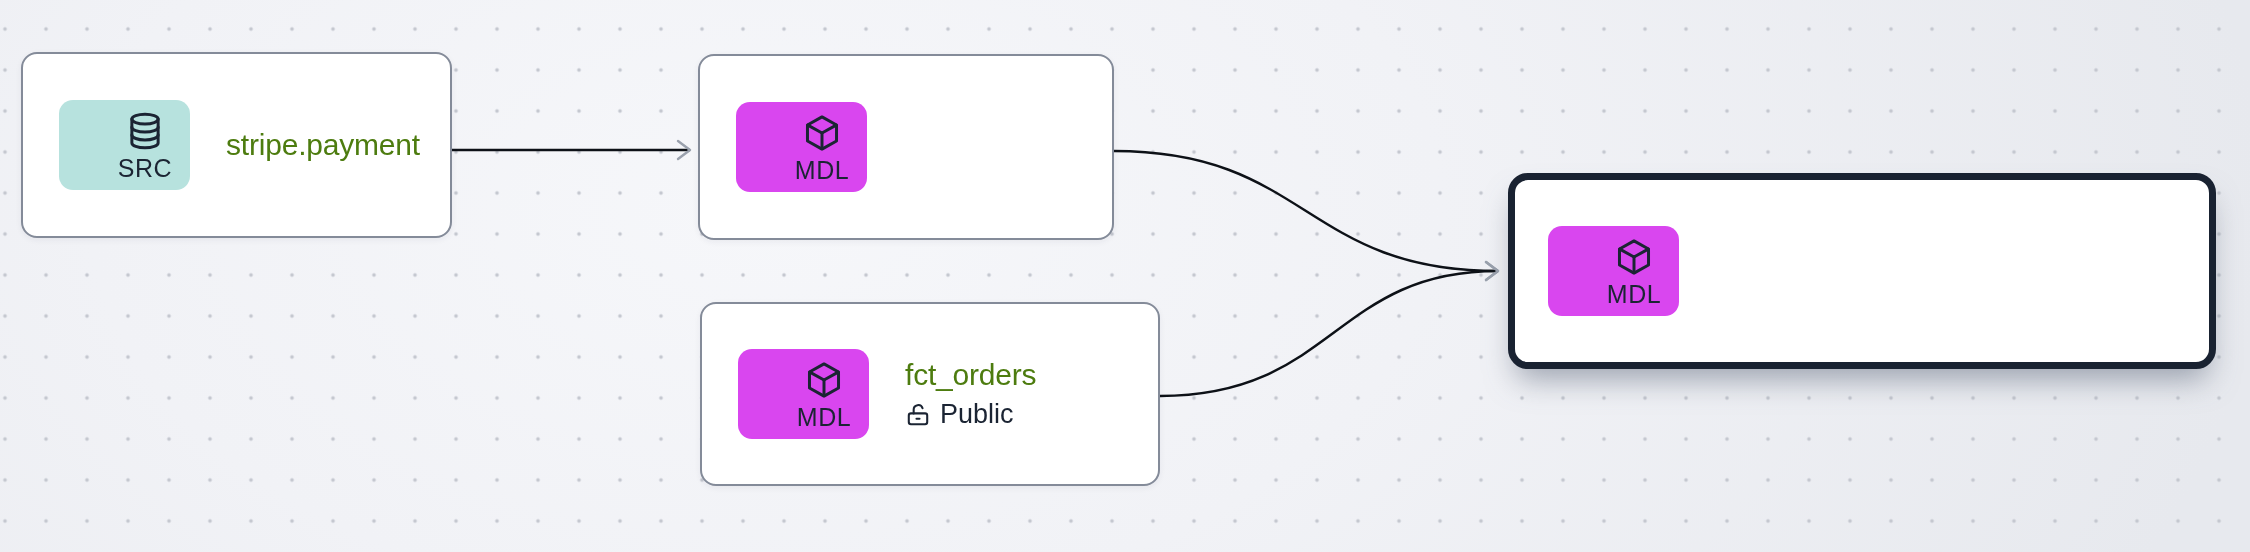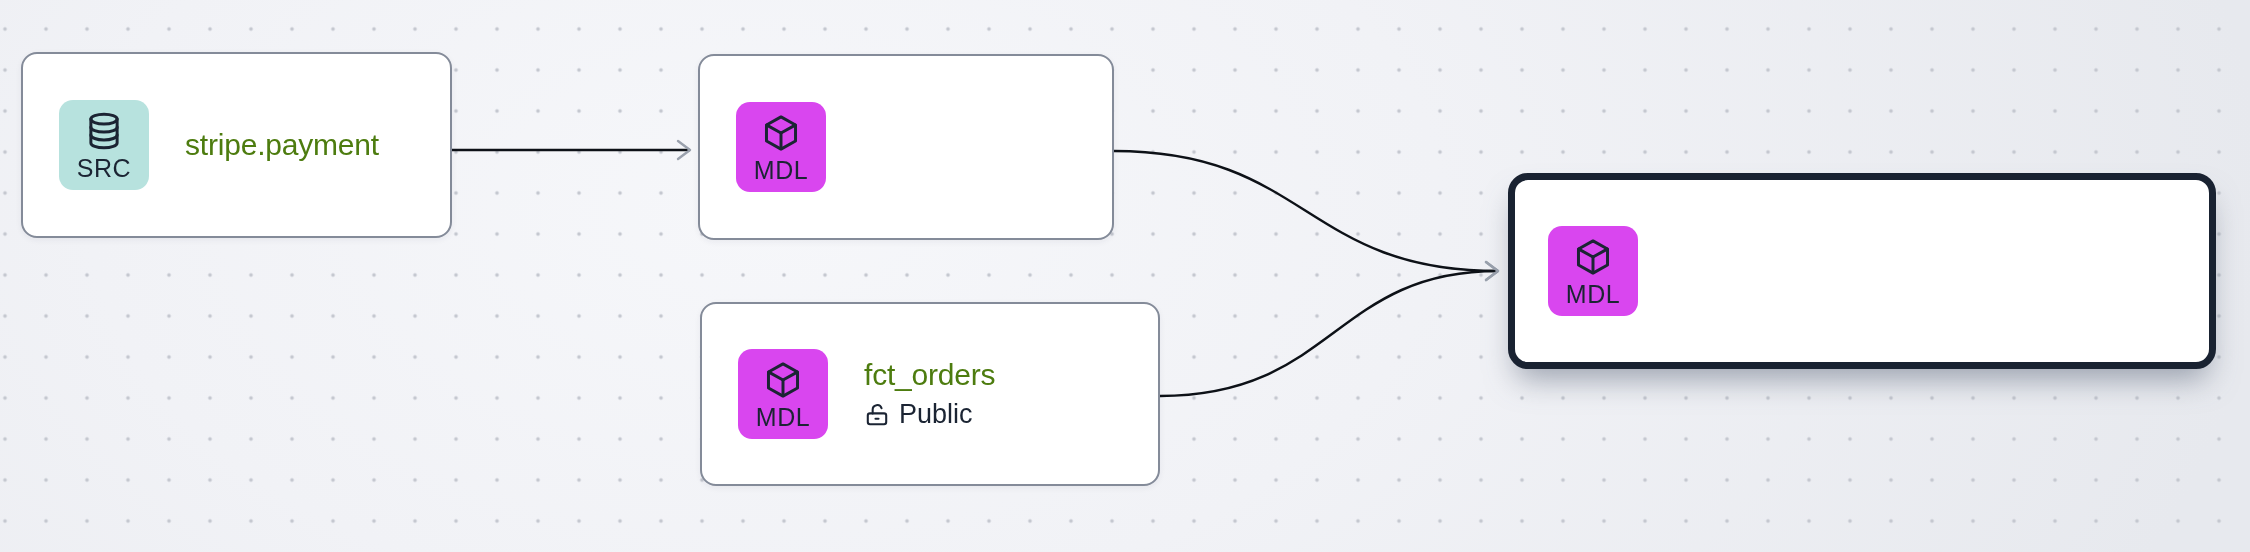--- a/index.html
+++ b/index.html
@@ -41,20 +41,21 @@
 
   .n1 { left:21px;   top:52px;  width:431px; height:186px; }
   .n2 { left:698px;  top:54px;  width:416px; height:186px; }
   .n3 { left:700px;  top:302px; width:460px; height:184px; }
   .n4 { left:1508px; top:173px; width:708px; height:196px; }
 
   .badge {
     width:90px; height:90px; border-radius:14px; flex:none;
     display:flex; flex-direction:column; align-items:center; justify-content:center;
     color:#1b2433;
+    padding-left:41px;
   }
   .badge-src { background:#b7e2de; }
   .badge-mdl { background:#d946ef; }
   .badge svg { width:42px; height:42px; display:block; }
   .badge-label {
     font-size:25px; font-weight:500; line-height:1; margin-top:4px;
     letter-spacing:0.5px; color:#1b2433;
   }
 
   .text-col { display:flex; flex-direction:column; justify-content:center; min-width:0; }

